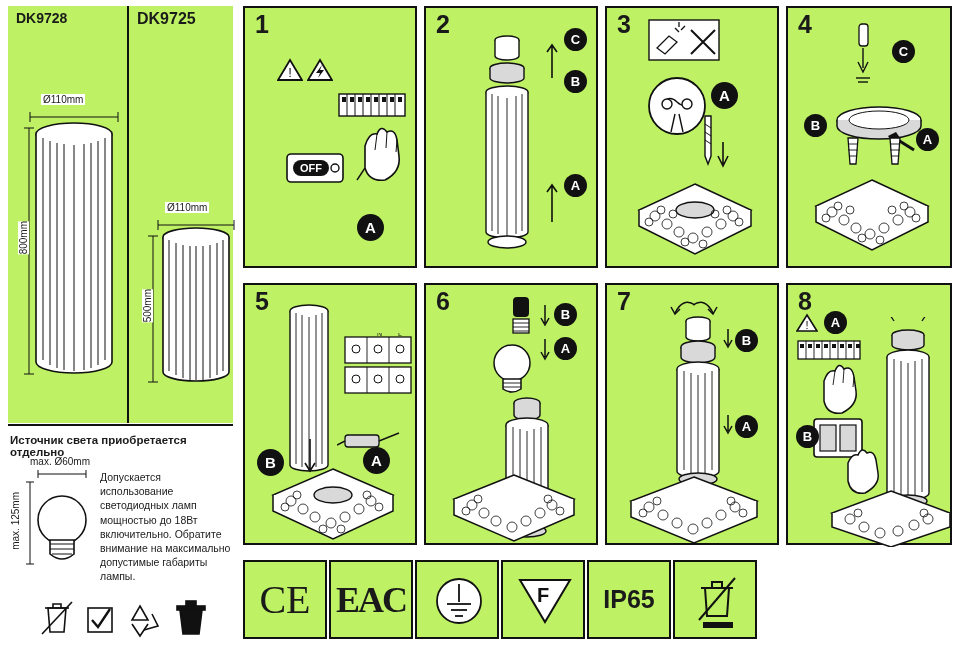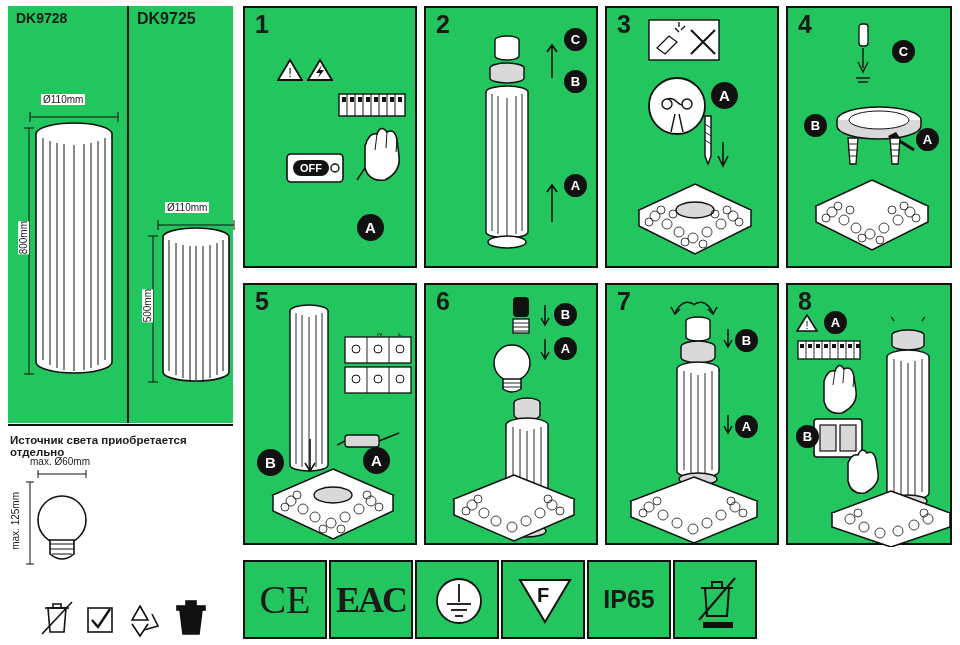--- a/index.html
+++ b/index.html
@@ -1,18 +1,18 @@
 <!DOCTYPE html>
 <html><head>
 <meta charset="utf-8">
 <style>
   html,body{margin:0;padding:0;background:#fff;}
   body{width:960px;height:645px;font-family:"Liberation Sans",sans-serif;color:#1a1a1a;overflow:hidden;}
   #sheet{position:relative;width:960px;height:645px;box-sizing:border-box;}
-  .panel{position:absolute;border:2px solid #111;box-sizing:border-box;background:#22c55e;}
+  .panel{position:absolute;border:2px solid #111;box-sizing:border-box;background:#bef264;}
   .step-num{position:absolute;font-size:25px;font-weight:700;line-height:1;}
   .badge{position:absolute;border-radius:50%;background:#111;color:#fff;font-weight:700;
          display:flex;align-items:center;justify-content:center;font-size:14px;}
   .badge.sm{width:23px;height:23px;font-size:13px;}
   .badge.md{width:27px;height:27px;font-size:15px;}
   svg{display:block;}
   .txtblock{position:absolute;font-size:10.5px;line-height:1.35;}
   .vert{writing-mode:vertical-rl;transform:rotate(180deg);}
   .cap{position:absolute;font-size:12.5px;font-weight:700;}
   .dimtxt{position:absolute;font-size:10px;}
@@ -103,20 +103,21 @@
     <path d="M26 72 L26 86 Q38 96 50 86 L50 72 Z" fill="#fff" stroke="#111" stroke-width="1.6"></path>
     <g stroke="#111" stroke-width="1">
       <line x1="26" y1="76" x2="50" y2="76"></line>
         <line x1="26" y1="81" x2="50" y2="81"></line>
       <line x1="28" y1="86" x2="48" y2="86"></line>
     </g>
   </svg>
   <div class="dimtxt" style="left:30px;top:456px;text-align:center;">max. Ø60mm</div>
   <div class="dimtxt vert" style="left:10px;top:492px;">max. 125mm</div>
 
+  <div class="txtblock" style="left:100px;top:470px;width:136px;">Допускается использование светодиодных ламп мощностью до 18Вт включительно. Обратите внимание на максимально допустимые габариты лампы.</div>
 
   <svg style="position:absolute;left:40px;top:596px;" width="180" height="42" viewBox="0 0 180 42">
 
     <g stroke="#111" stroke-width="1.6" fill="none">
       <path d="M8 12 L10 36 L24 36 L26 12 Z"></path>
       <line x1="5" y1="12" x2="29" y2="12"></line>
       <path d="M13 12 L13 8 L21 8 L21 12"></path>
       <line x1="2" y1="38" x2="32" y2="6"></line>
     </g>
 

